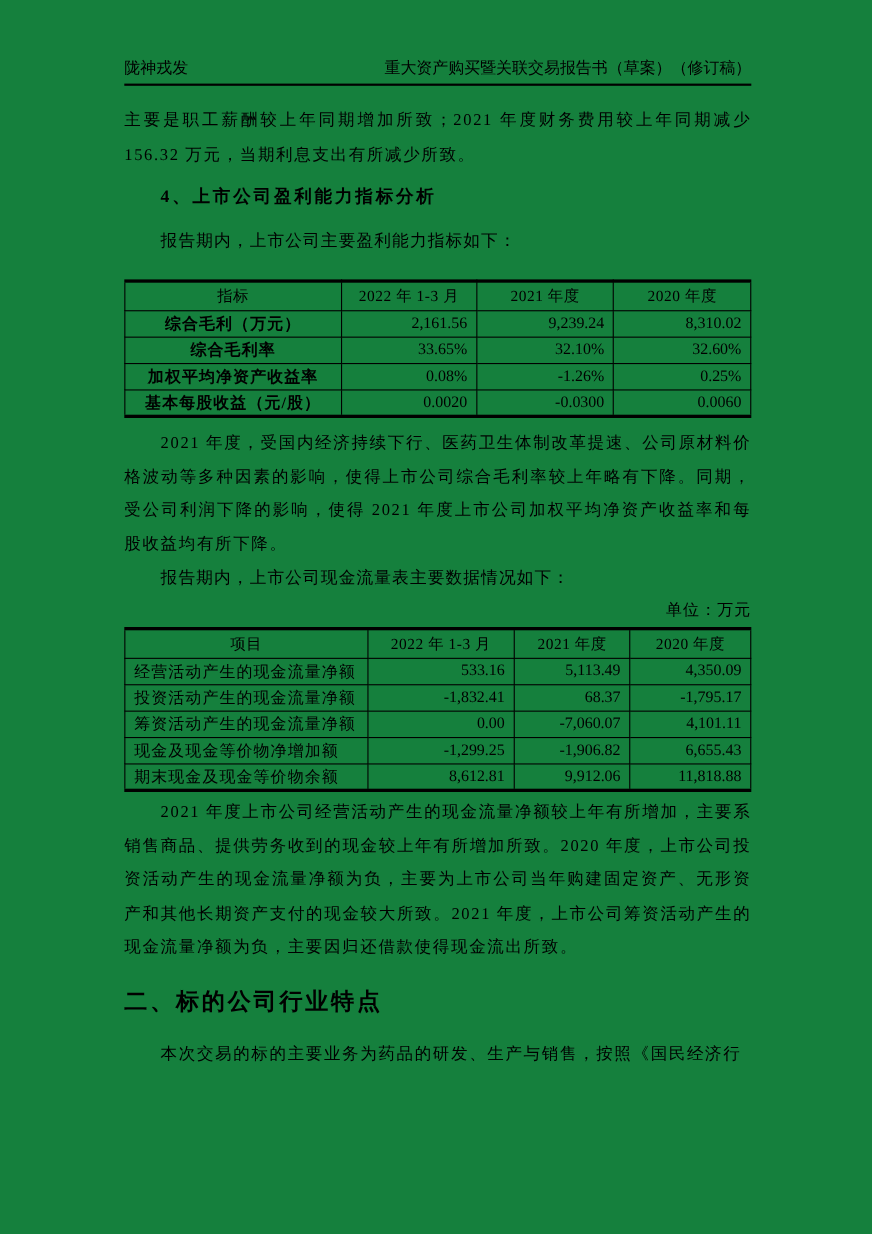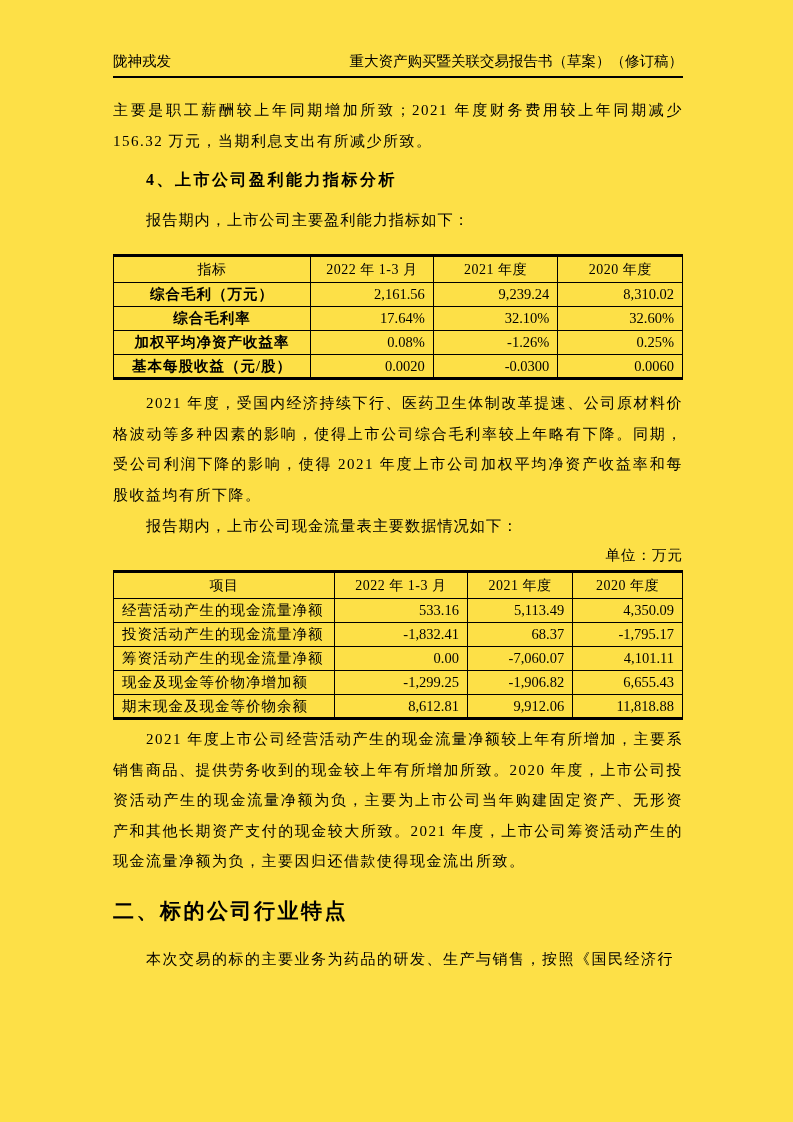--- a/index.html
+++ b/index.html
@@ -3,21 +3,21 @@
 <meta charset="utf-8">
 <style>
   * { margin: 0; padding: 0; box-sizing: border-box; }
   html, body { background: #ffffff; }
   body {
     width: 793px; height: 1122px; overflow: hidden; position: relative;
     font-family: "Liberation Serif", "DejaVu Serif", serif;
     color: #000;
   }
   .page {
-    position: absolute; inset: 0; background: #fde047;
+    position: absolute; inset: 0; background: #15803d;
   }
   .header {
     position: absolute; top: 52px; left: 113px; width: 570px;
     display: flex; justify-content: space-between; align-items: flex-end;
     border-bottom: 2px solid #000; padding-bottom: 5px;
     font-size: 14.5px;
   }
   .content {
     position: absolute; top: 77px; left: 113px; width: 570px;
   }
@@ -107,21 +107,21 @@
         </thead>
         <tbody>
           <tr>
             <td class="label-cell">综合毛利（万元）</td>
             <td class="num-cell">2,161.56</td>
             <td class="num-cell">9,239.24</td>
             <td class="num-cell">8,310.02</td>
           </tr>
           <tr>
             <td class="label-cell">综合毛利率</td>
-            <td class="num-cell">17.64%</td>
+            <td class="num-cell">33.65%</td>
             <td class="num-cell">32.10%</td>
             <td class="num-cell">32.60%</td>
           </tr>
           <tr>
             <td class="label-cell">加权平均净资产收益率</td>
             <td class="num-cell">0.08%</td>
             <td class="num-cell">-1.26%</td>
             <td class="num-cell">0.25%</td>
           </tr>
           <tr>

